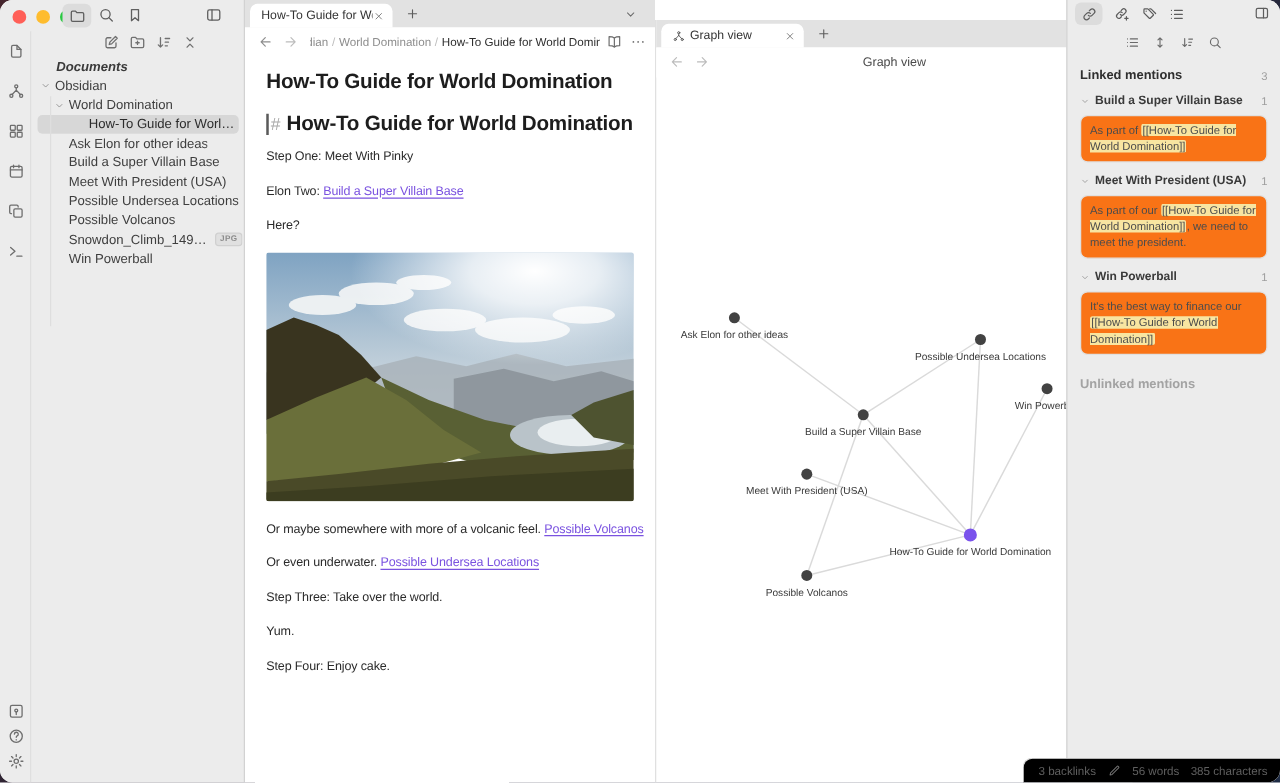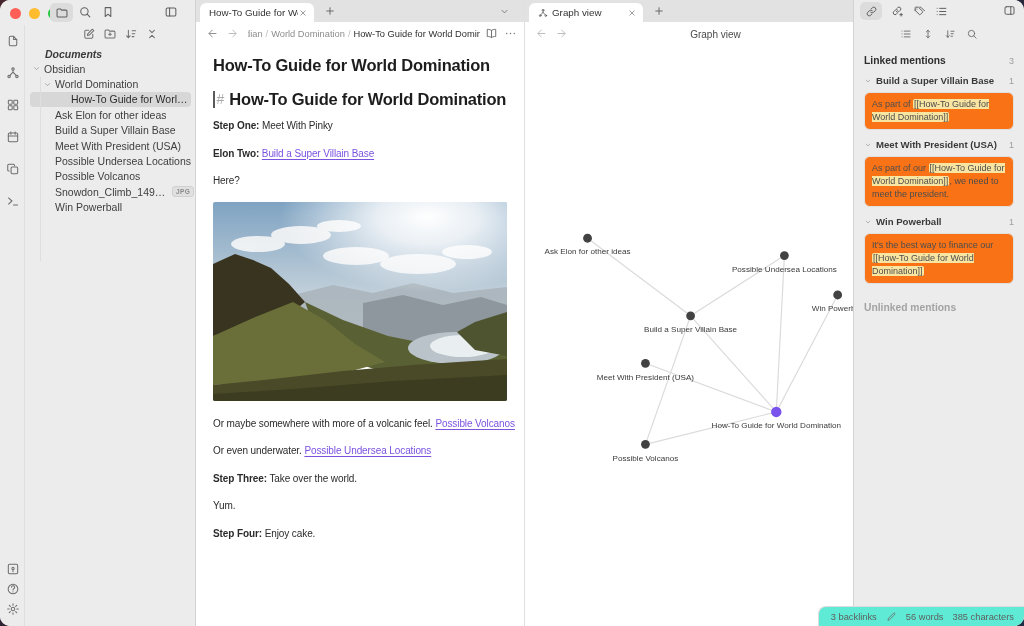--- a/index.html
+++ b/index.html
@@ -30,21 +30,21 @@
   .tree-row { height:15.4px; display:flex; align-items:center; font-size:10.5px; color:#3e3e3e; white-space:nowrap; overflow:hidden; }
   .tree-row .icon { color:#8b8b8b; --s:9px; margin-right:3px; flex:none; }
   .tree-row.sel { background:#d7d7d7; border-radius:4px; margin-left:5px; margin-right:3px; }
   .tree-row.sel .lbl { color:#2c2c2c; }
   .badge { font-size:6.5px; font-weight:700; color:#8a8a8a; background:#e0e0e0; border:1px solid #d0d0d0; border-radius:3px; padding:1px 3px; margin-left:5px; letter-spacing:.3px; }
   .guide { position:absolute; left:15px; top:16px; width:1px; height:184px; background:#dedede; }
 
   
   .pane { position:absolute; top:0; bottom:0; background:#fff; }
   .editor { left:196px; width:328px; }
-  .graphp { left:524px; width:382px; border-left:1px solid #e0e0e0; }
+  .graphp { left:524px; width:382px; border-left:1px solid #e0e0e0;margin-top:16px; }
   .tabstrip { position:relative; height:22px; background:#e2e2e2; }
   .tab { position:absolute; left:4px; top:3px; height:19px; width:114px; background:#fff; border-radius:6px 6px 0 0; display:flex; align-items:center; padding:0 6px 0 9px; }
   .tab .ttl { flex:1; font-size:9.8px; color:#333; white-space:nowrap; overflow:hidden; }
   .tab .icon { --s:10px; color:#7a7a7a; flex:none; }
   .tab .gicon { margin-right:4px; color:#555; --s:10px; }
   .strip-plus { position:absolute; left:128px; top:5px; --s:12px; color:#5d5d5d; }
   .strip-chev { position:absolute; right:14px; top:6px; --s:11px; color:#6b6b6b; }
   .pane-header { position:relative; height:24px; background:#fff; }
   .ph-back { position:absolute; left:10px; top:5px; --s:13px; color:#8d8d8d; }
   .ph-fwd { position:absolute; left:30px; top:5px; --s:13px; color:#bcbcbc; }
@@ -56,21 +56,21 @@
   .ph-title { position:absolute; left:0; right:0; top:0; height:24px; display:flex; align-items:center; justify-content:center; font-size:10px; color:#4a4a4a; }
 
   
   .note { padding:9px 17px 0; }
   .inline-title { font-size:16.5px; font-weight:700; color:#1d1d1d; line-height:20px; letter-spacing:-.2px; margin-bottom:14px; white-space:nowrap; }
   .h1row { display:flex; align-items:center; line-height:20px; margin-bottom:10px; white-space:nowrap; }
   .caret { width:1.5px; height:17px; background:#5a5a5a; margin-right:2px; }
   .hash { color:#ababab; font-size:14px; margin-right:5px; }
   .h1text { font-size:16.5px; font-weight:700; color:#1d1d1d; letter-spacing:-.2px; }
   .note p { font-size:10px; line-height:14px; color:#2b2b2b; margin-bottom:13.5px; white-space:nowrap; letter-spacing:-.1px; }
-  .note p b { font-weight:700; }
+  .note p b { font-weight:400; }
   .note a.ilink { color:#7a52e0; text-decoration:underline; text-underline-offset:2px; cursor:pointer; }
   .note-img { width:294px; height:199px; border-radius:2px; overflow:hidden; margin:7.5px 0 16px; display:block; }
 
   
   .graph-body { position:relative; height:580px; }
   .graph-body svg.net { position:absolute; inset:0; }
   .g-gear { position:absolute; right:15px; top:10px; --s:13px; color:#8e8e8e; }
   .g-wand { position:absolute; right:14px; top:29px; --s:13px; color:#8e8e8e; }
   .net line { stroke:#dadada; stroke-width:1; }
   .net circle { stroke:none; }
@@ -89,21 +89,21 @@
   .lm-head { display:flex; align-items:center; font-size:10.3px; font-weight:700; color:#2f2f2f; }
   .cnt { margin-left:auto; font-size:9px; color:#9e9e9e; font-weight:400; }
   .m-group { margin-top:9px; }
   .m-head { display:flex; align-items:center; font-size:9.6px; font-weight:600; color:#3a3a3a; }
   .m-head .icon { --s:8px; color:#8b8b8b; margin-right:4px; }
   .m-card { margin-top:6px; background:#f97316; border:1px solid #e0e0e0; border-radius:6px; padding:5px 7px; font-size:9px; line-height:13px; color:#4c4c4c; cursor:pointer; }
   .hl { background:#f8e5a1; border-radius:2px; padding:0 1px; }
   .unlinked { margin-top:18px; font-size:10.3px; font-weight:700; color:#a3a3a3; }
 
   
-  .statusbar { position:absolute; right:0; bottom:0; height:20px; background:#5eead4; border-top:1px solid #dcdcdc; border-left:1px solid #dcdcdc; border-top-left-radius:8px; display:flex; align-items:center; gap:9px; padding:0 10px 0 12px; font-size:9.3px; color:#5f5f5f; }
+  .statusbar { position:absolute; right:0; bottom:0; height:20px; background:#000000; border-top:1px solid #dcdcdc; border-left:1px solid #dcdcdc; border-top-left-radius:8px; display:flex; align-items:center; gap:9px; padding:0 10px 0 12px; font-size:9.3px; color:#5f5f5f; }
   .statusbar .icon { --s:11px; color:#6f6f6f; }
 </style>
 </head>
 <body>
 
 <div class="window">
 
   <aside class="sidebar">
     <div class="traffic">
       <span class="tl-close"></span>

